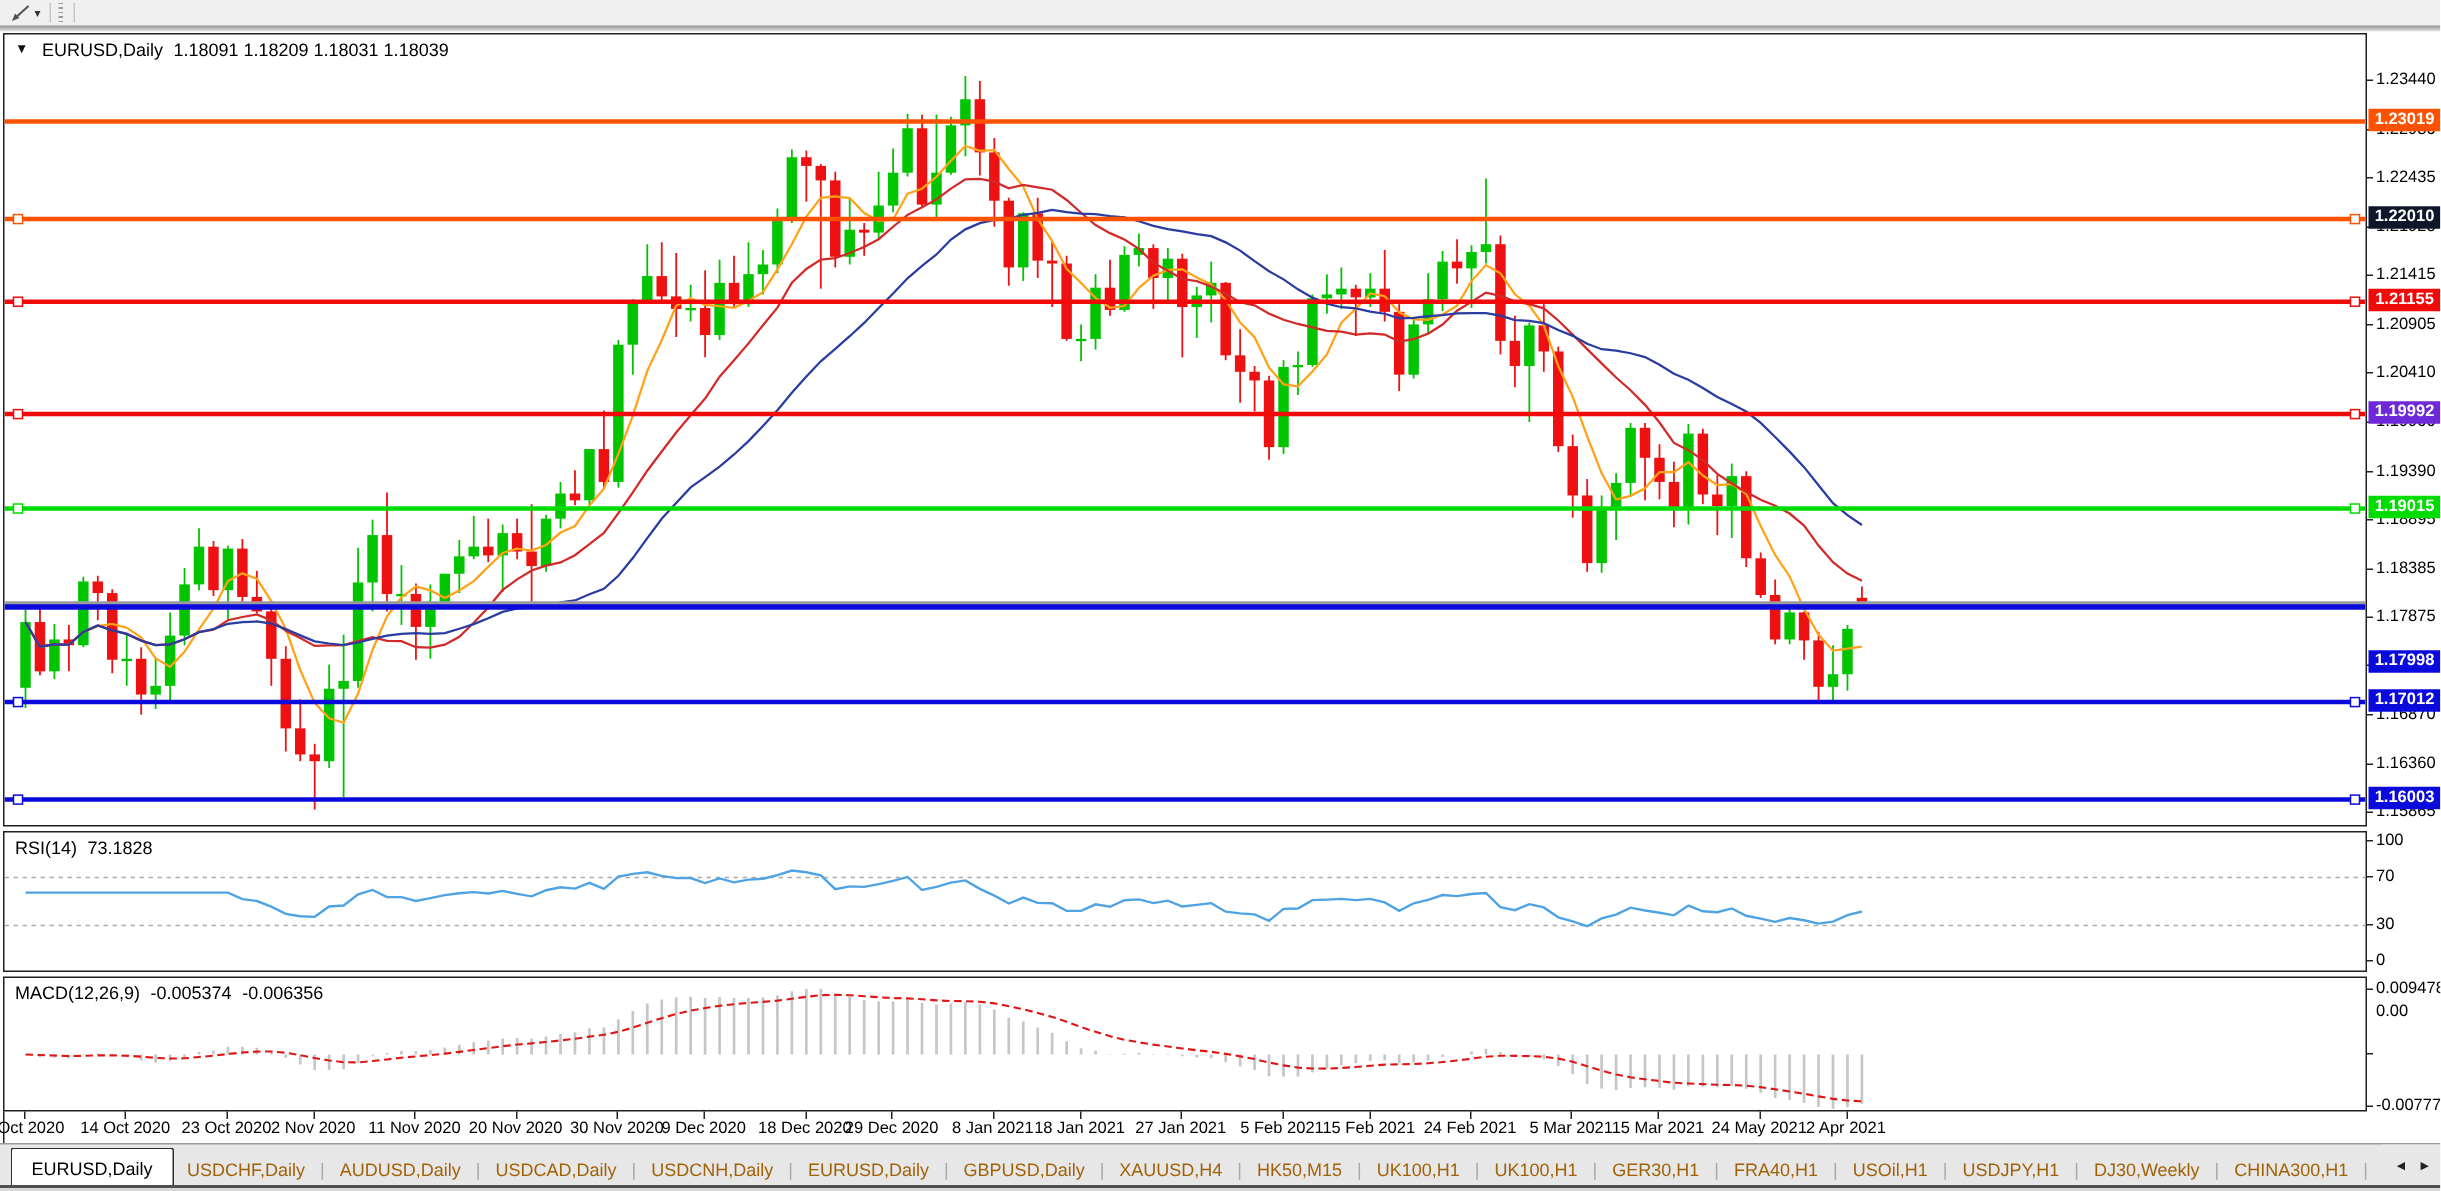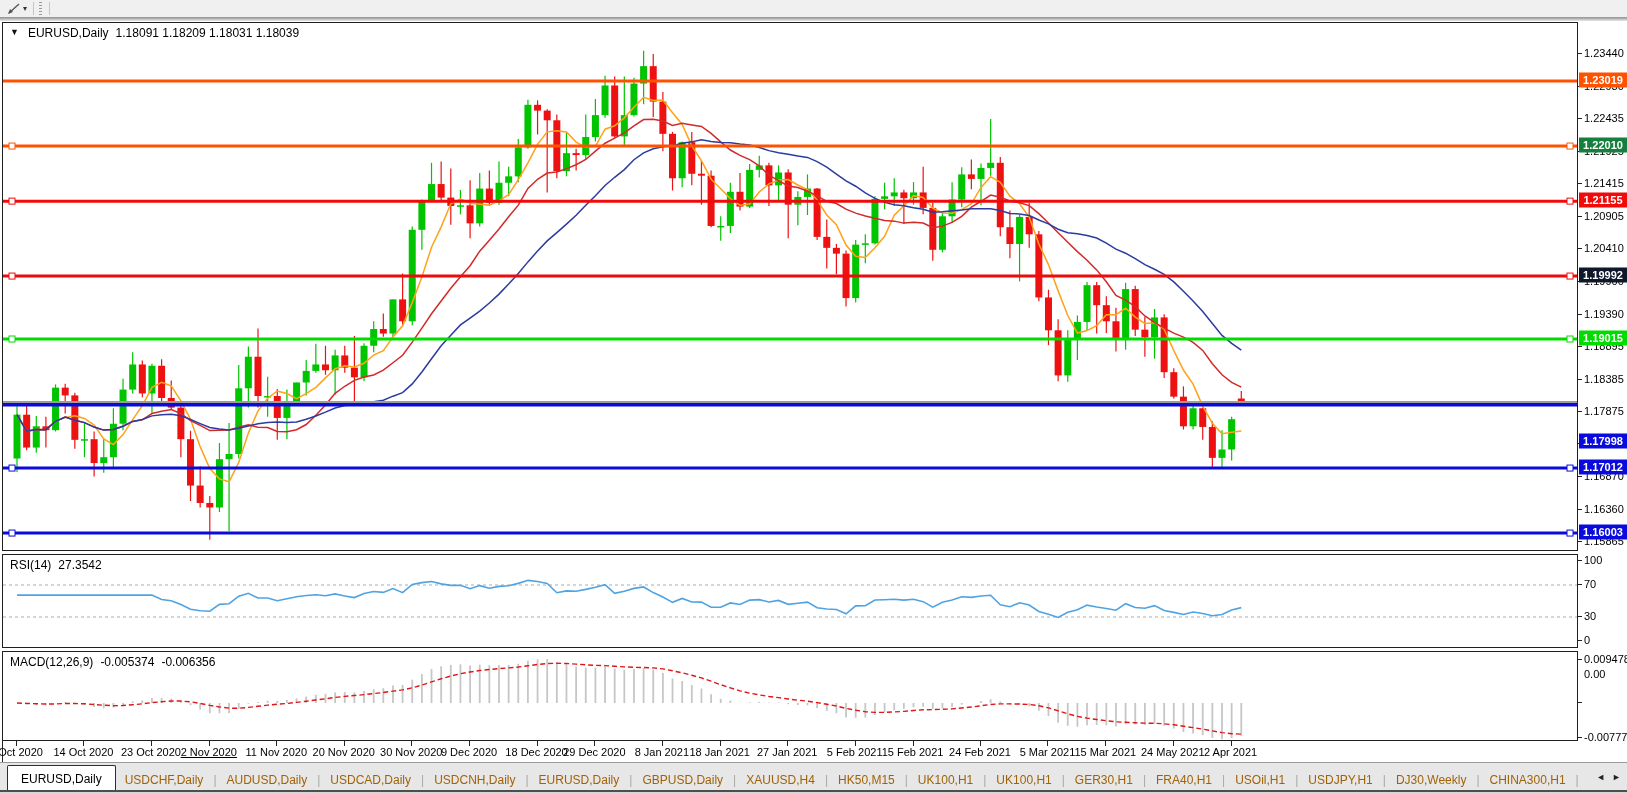--- a/index.html
+++ b/index.html
@@ -359,21 +359,21 @@
   </div>
 
   <div class="panel" id="rsi-panel" style="left:2px;top:554px;width:1576px;height:94px;">
     <svg id="rsi-svg" width="1574" height="92">
         <line x1="0" y1="30" x2="1574" y2="30" stroke="#ABABAB" stroke-width="1" stroke-dasharray="3,3"></line>
         <line x1="0" y1="62" x2="1574" y2="62" stroke="#ABABAB" stroke-width="1" stroke-dasharray="3,3"></line>
         <polyline points="14,40.108527131782914 23.64,40.108527131782914 33.28,40.108527131782914 42.92,40.108527131782914 52.56,40.108527131782914 62.2,40.108527131782914 71.84,40.108527131782914 81.48,40.108527131782914 91.12,40.108527131782914 100.76,40.108527131782914 110.4,40.108527131782914 120.04,40.108527131782914 129.68,40.108527131782914 139.32,40.108527131782914 148.96,40.108527131782914 158.60000000000002,44.44492440604739 168.24,45.67595018338633 177.88,49.48172294802559 187.52,54.22696634745384 197.16000000000003,55.811168049570554 206.8,56.22565698277262 216.44,49.35697361885578 226.08,48.686393397720714 235.72000000000003,41.209140479443846 245.36,38.283544125641306 255,43.06627547247416 264.64,43.06627547247416 274.28000000000003,45.67879620607343 283.92,43.78530527255079 293.56,41.73683278488926 303.20000000000005,40.48708360446614 312.84000000000003,39.78030635307609 322.48,40.68050498300647 332.12,38.91613319051047 341.76,40.95487818323789 351.40000000000003,42.554289023138736 361.04,38.49526304722973 370.68,36.55639792776705 380.32000000000005,37.397208435376996 389.96000000000004,33.57382730724862 399.6,37.64211437887957 409.24,29.455529220495777 418.88,27.591435195926863 428.52000000000004,26.514052934248532 438.16,28.90054759492336 447.8,30.38793416525627 457.44000000000005,30.33542052809168 467.08000000000004,33.72931248244207 476.72,30.612598439283552 486.36,33.21561497175323 496,31.40389940472877 505.64000000000004,30.829695363748783 515.28,28.378418080189952 524.9200000000001,25.359620493959433 534.5600000000001,26.537580231442035 544.2,28.540946854901605 553.84,37.7592755999094 563.48,35.926675027229365 573.12,36.25785922682535 582.76,34.37173402363204 592.4000000000001,32.233322948128894 602.0400000000001,29.637524840200996 611.6800000000001,38.35666574684913 621.32,36.25142843958773 630.96,33.40064097272984 640.6,31.949529392077352 650.24,37.575399966676976 659.88,42.05361937926199 669.52,47.363673238396686 679.1600000000001,43.41258153816855 688.8000000000001,46.92933222548983 698.44,47.140906465532474 708.08,52.257155518173086 717.72,52.257155518173086 727.36,47.908892286018876 737,49.51186178255376 746.6400000000001,45.11833097905142 756.2800000000001,44.602825868756376 765.9200000000001,47.05076135422619 775.5600000000001,45.43075273635535 785.2,49.32716811050466 794.84,48.277685074397965 804.48,47.115780536970355 814.12,52.78692743827148 823.76,53.92871730089516 833.4000000000001,54.54522984283973 843.0400000000001,58.853737721992864 852.6800000000001,50.88864935105079 862.32,50.713788355446766 871.96,45.060535849608726 881.6,44.75463816659209 891.24,44.270490369562 900.8800000000001,45.095951281681714 910.5200000000001,44.28046783122174 920.1600000000001,46.63828842872909 929.8000000000001,52.208432891627886 939.44,47.18700359367541 949.08,44.91020646521731 958.72,41.72045354091077 968.36,42.4111496978644 978,40.98393882587288 987.6400000000001,40.302533229867834 997.2800000000001,49.7953663217042 1006.9200000000001,51.78545539196057 1016.5600000000001,47.78936960856311 1026.2,49.96663440034305 1035.8400000000001,56.53034091170487 1045.48,59.26014886432985 1055.1200000000001,62.4804633897244 1064.76,57.25718263552644 1074.4,54.78374870605673 1084.04,50.11662443029921 1093.68,52.020600213383126 1103.3200000000002,53.517459962421306 1112.96,55.21176969734833 1122.6000000000001,48.68065023370193 1132.24,52.498990918179594 1141.88,53.18764851348932 1151.52,50.63502721692143 1161.16,55.50598704763342 1170.8000000000002,57.40234778266105 1180.44,59.54692393908559 1190.0800000000002,57.037988282047166 1199.72,58.476405261398924 1209.3600000000001,60.71486494358594 1219,59.44705344134759 1228.64,55.024232583305704 1238.28,52.64508920679598" fill="none" stroke="#4FA3E3" stroke-width="1.6"></polyline>
       </svg>
     <div class="panel-title">
       <span>RSI(14)</span>
-      <span>27.3542</span>
+      <span>73.1828</span>
     </div>
   </div>
 
   <div class="panel" id="macd-panel" style="left:2px;top:651px;width:1576px;height:90px;">
     <svg id="macd-svg" width="1574" height="88">
         <g>
           <line x1="14" y1="51" x2="14" y2="51" stroke="#C6C6C6" stroke-width="1.8"></line>
           <line x1="23.64" y1="51" x2="23.64" y2="52.84582222222207" stroke="#C6C6C6" stroke-width="1.8"></line>
           <line x1="33.28" y1="51" x2="33.28" y2="53.07658866730054" stroke="#C6C6C6" stroke-width="1.8"></line>
           <line x1="42.92" y1="51" x2="42.92" y2="53.45087931609658" stroke="#C6C6C6" stroke-width="1.8"></line>
@@ -542,23 +542,23 @@
       <div class="price-tick-label" style="top: 411.452px;">1.17875</div>
       <div class="tickmark" style="top: 443.342px;"></div>
       <div class="price-tick-label" style="top: 443.342px;">1.17380</div>
       <div class="tickmark" style="top: 476.199px;"></div>
       <div class="price-tick-label" style="top: 476.199px;">1.16870</div>
       <div class="tickmark" style="top: 509.056px;"></div>
       <div class="price-tick-label" style="top: 509.056px;">1.16360</div>
       <div class="tickmark" style="top: 540.947px;"></div>
       <div class="price-tick-label" style="top: 540.947px;">1.15865</div>
       <div class="badge" style="top: 80.0473px; background: rgb(255, 82, 0);">1.23019</div>
-      <div class="badge" style="top: 145.053px; background: #15803d;">1.22010</div>
+      <div class="badge" style="top: 145.053px; background: #0f172a;">1.22010</div>
       <div class="badge" style="top: 200.136px; background: rgb(240, 10, 10);">1.21155</div>
-      <div class="badge" style="top: 275.063px; background: #0f172a;">1.19992</div>
+      <div class="badge" style="top: 275.063px; background: #6d28d9;">1.19992</div>
       <div class="badge" style="top: 338.007px; background: rgb(0, 220, 0);">1.19015</div>
       <div class="badge" style="top: 403.527px; background: rgb(10, 10, 220); margin-top: 37px;">1.17998</div>
       <div class="badge" style="top: 467.051px; background: rgb(10, 10, 220);">1.17012</div>
       <div class="badge" style="top: 532.056px; background: rgb(10, 10, 220);">1.16003</div>
       <div class="tickmark" style="top: 560px;"></div>
       <div class="price-tick-label" style="top: 560px;">100</div>
       <div class="tickmark" style="top: 584px;"></div>
       <div class="price-tick-label" style="top: 584px;">70</div>
       <div class="tickmark" style="top: 616px;"></div>
       <div class="price-tick-label" style="top: 616px;">30</div>
@@ -570,21 +570,21 @@
       <div class="price-tick-label" style="top: 674px; text-align: right;">0.00</div>
       <div class="tickmark" style="top: 737.289px;"></div>
       <div class="price-tick-label" style="top: 737.289px;">-0.007778</div>
       <div class="dtick" style="left: 16px;"></div>
       <div class="date-label" style="left: 16px;">5 Oct 2020</div>
       <div class="dtick" style="left: 83.48px;"></div>
       <div class="date-label" style="left: 83.48px;">14 Oct 2020</div>
       <div class="dtick" style="left: 150.96px;"></div>
       <div class="date-label" style="left: 150.96px;">23 Oct 2020</div>
       <div class="dtick" style="left: 208.8px;"></div>
-      <div class="date-label" style="left: 208.8px; text-decoration: underline;">2 Nov 2020</div>
+      <div class="date-label" style="left: 208.8px;">2 Nov 2020</div>
       <div class="dtick" style="left: 276.28px;"></div>
       <div class="date-label" style="left: 276.28px;">11 Nov 2020</div>
       <div class="dtick" style="left: 343.76px;"></div>
       <div class="date-label" style="left: 343.76px;">20 Nov 2020</div>
       <div class="dtick" style="left: 411.24px;"></div>
       <div class="date-label" style="left: 411.24px;">30 Nov 2020</div>
       <div class="dtick" style="left: 469.08px;"></div>
       <div class="date-label" style="left: 469.08px;">9 Dec 2020</div>
       <div class="dtick" style="left: 536.56px;"></div>
       <div class="date-label" style="left: 536.56px;">18 Dec 2020</div>

